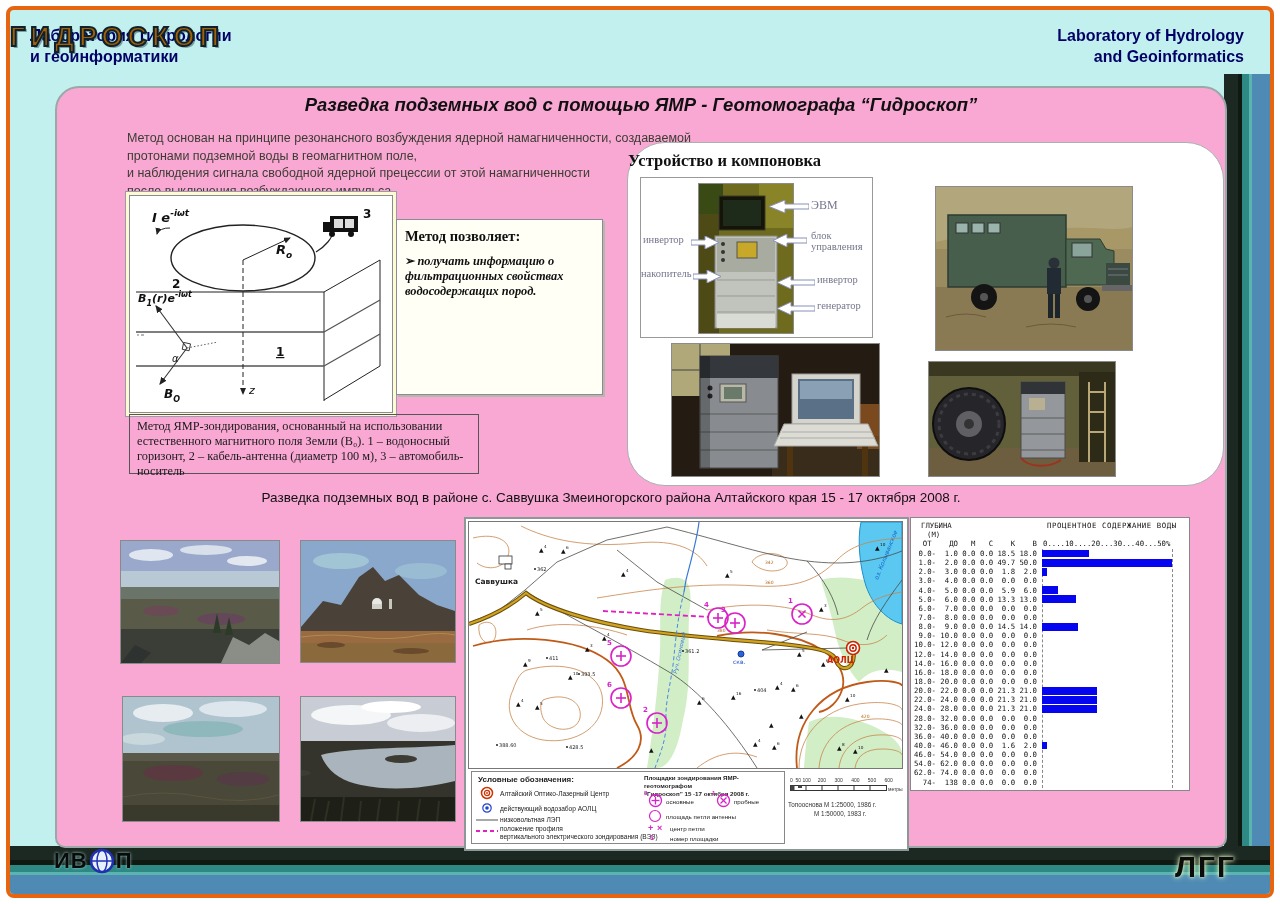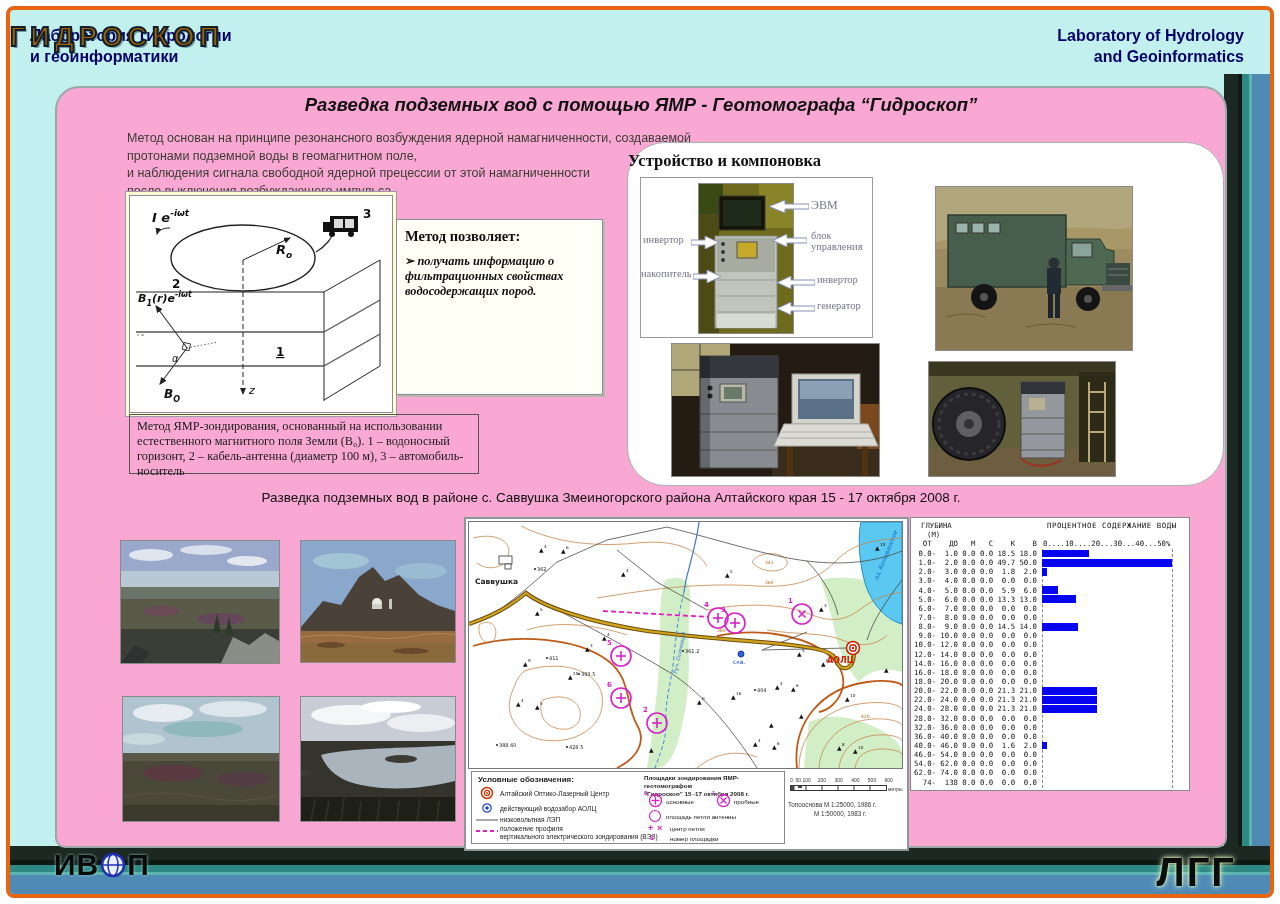--- a/index.html
+++ b/index.html
@@ -73,23 +73,23 @@
   .table-panel{left:853px;top:429px;width:278px;height:272px;background:#fff;
     border:1.5px solid #888;font-family:"DejaVu Sans Mono",monospace;color:#111;}
   .tbl-h{position:absolute;font-size:7.3px;white-space:pre;}
   .wt-rows{position:absolute;left:3px;top:31px;right:3px;bottom:2px;}
   .wt-row{position:relative;height:9.15px;}
   .wt-text{margin:0;font-family:"DejaVu Sans Mono",monospace;font-size:7.3px;
     line-height:9.15px;white-space:pre;}
   .wt-bar{position:absolute;left:128px;top:0.6px;height:7.8px;background:#0505f0;}
   .wt-dash{position:absolute;top:0;bottom:0;width:0;border-left:1px dashed #888;}
   
-  .ivep{left:44px;top:838px;font-size:30px;font-weight:900;color:#0a0a0a;
+  .ivep{left:44px;top:838px;font-size:22px;font-weight:900;color:#0a0a0a;
     letter-spacing:1px;text-shadow:0 0 3px #9adad6;display:flex;align-items:center;}
-  .lgg{right:34px;top:840px;font-size:40px;font-weight:900;color:#0c0c0c;
+  .lgg{right:34px;top:840px;font-size:30px;font-weight:900;color:#0c0c0c;
     letter-spacing:2px;text-shadow:0 0 3px #e4ffc8,0 0 6px #e4ffc8;}
   svg text{font-family:"DejaVu Sans",sans-serif;}
   .serif-svg{font-family:"Liberation Serif",serif;}
 </style>
 </head>
 <body>
 
 <div class="poster">
 
   <div class="abs org org-left">Лаборатория гидрологии

